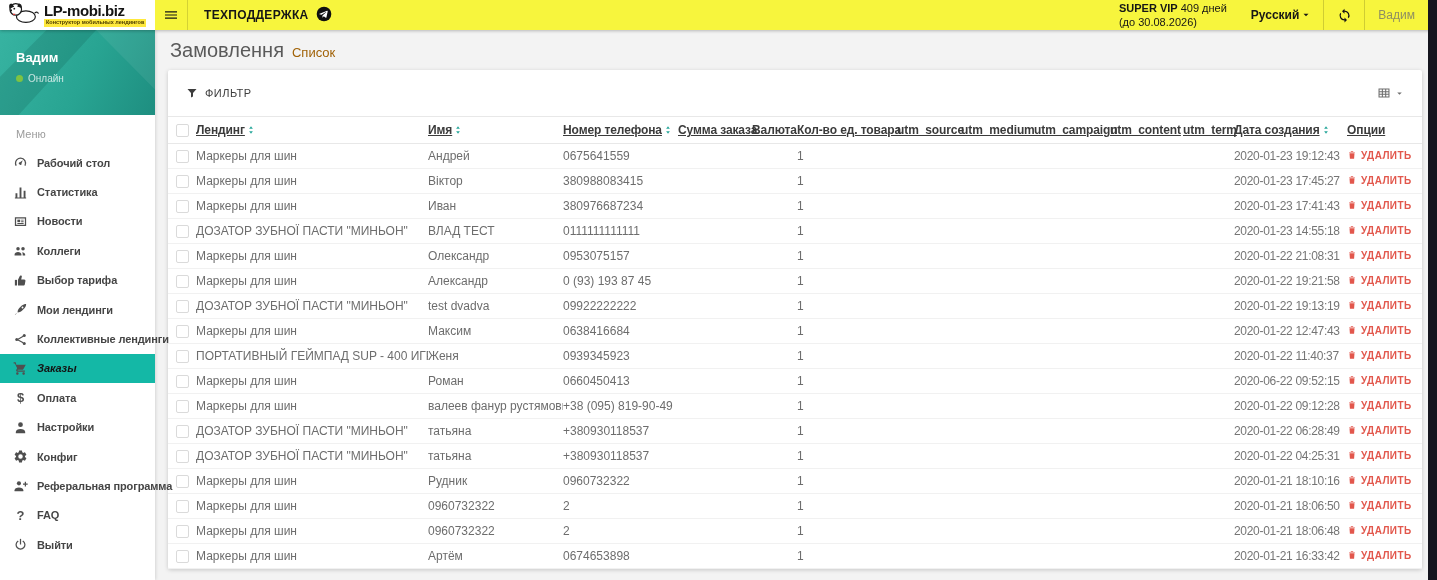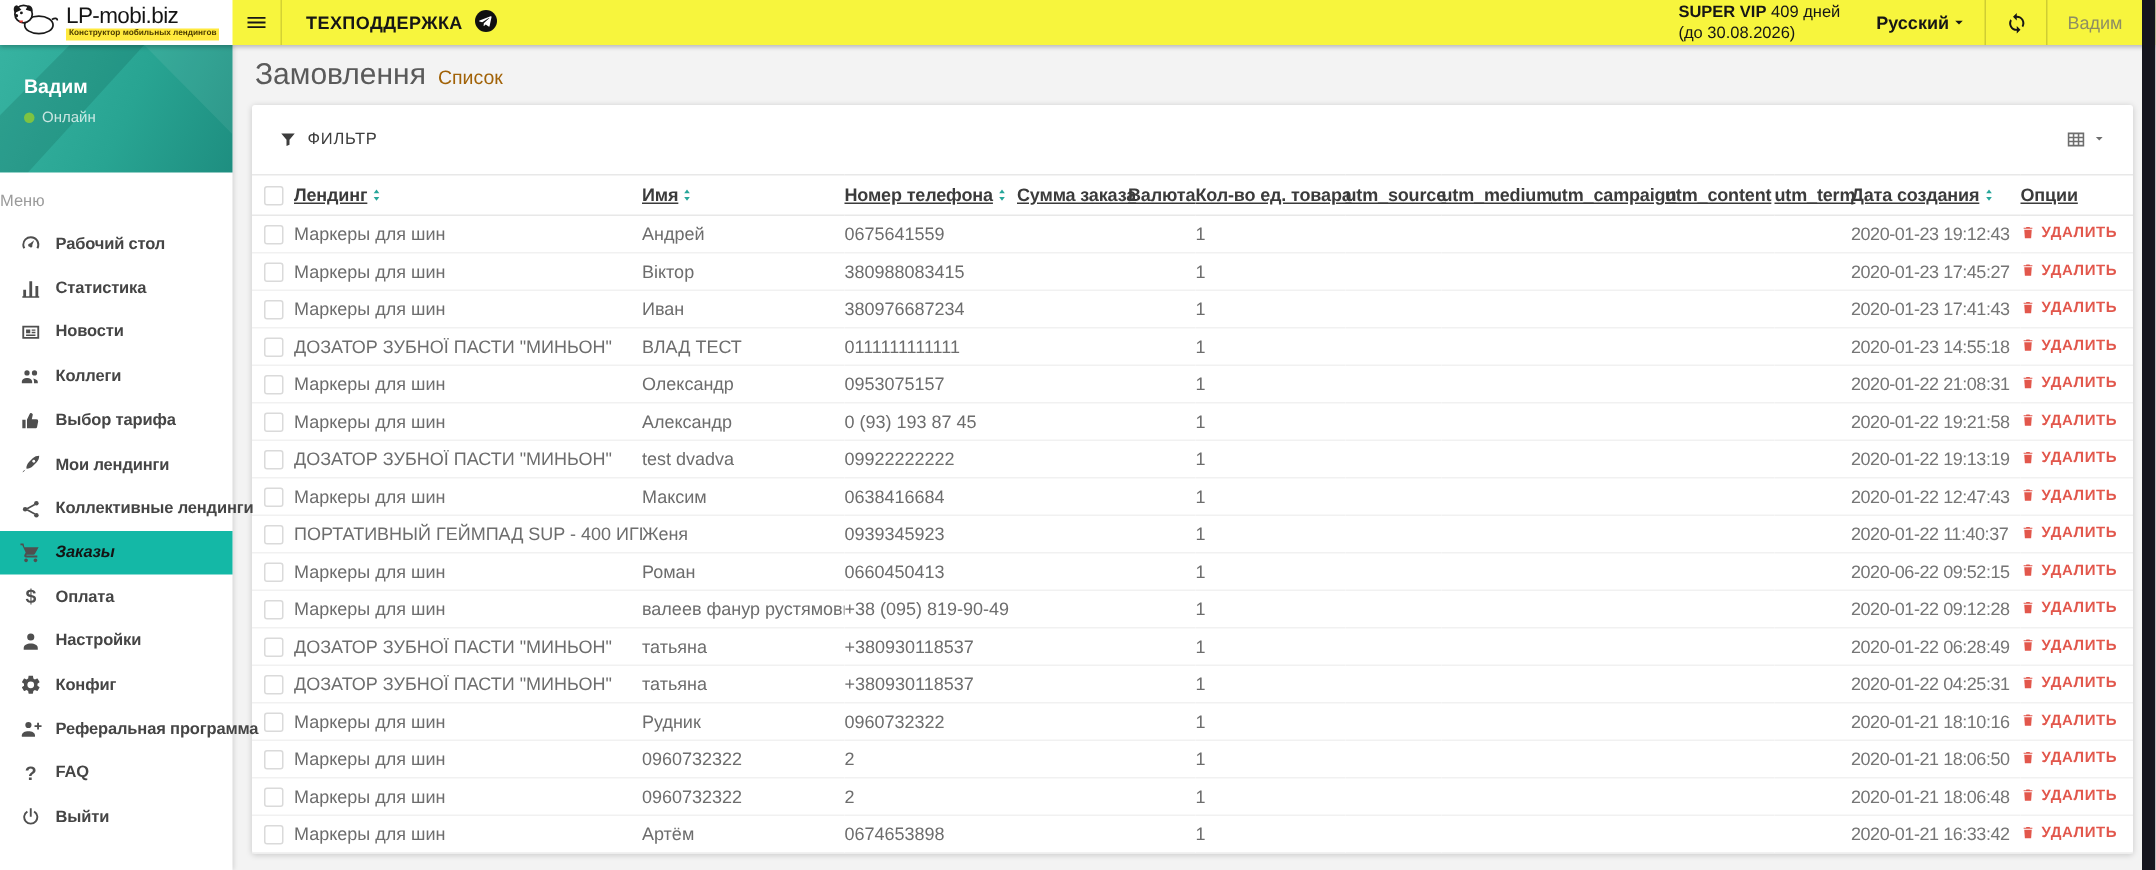--- a/index.html
+++ b/index.html
@@ -6,21 +6,21 @@
   html,body { width:1437px; height:580px; }
   body {
     position:relative; overflow:hidden; background:#f3f3f3;
     font-family:"Liberation Sans","DejaVu Sans",sans-serif; color:#333;
   }
   
   .topbar { position:absolute; top:0; left:0; width:1437px; height:30px; background:#f7f53d;
             display:flex; align-items:stretch; z-index:20; box-shadow:0 1px 3px rgba(0,0,0,0.25); }
   .logo-box { flex:0 0 155px; background:#fff; display:flex; align-items:center; gap:5px; padding-left:7px; }
   .logo-text { display:flex; flex-direction:column; line-height:1; }
-  .logo-title { font-size:15px; font-weight:400; color:#141414; letter-spacing:-0.4px; }
+  .logo-title { font-size:15px; font-weight:700; color:#141414; letter-spacing:-0.4px; }
   .logo-sub { font-size:5.5px; font-weight:700; background:#ffe93d; color:#4c3b00; padding:1px 2px; margin-top:1px; white-space:nowrap; }
   .tb-btn { display:flex; align-items:center; justify-content:center; cursor:pointer; }
   .hamburger { width:32px; color:#161616; }
   .support { gap:7px; padding:0 16px; border-left:1px solid rgba(0,0,0,0.14); font-size:12px; font-weight:700; color:#161616; letter-spacing:0.3px; }
   .tb-right { margin-left:auto; display:flex; align-items:center; height:30px; margin-right:9px; }
   .plan { font-size:11px; line-height:1.3; color:#161616; padding-right:12px; text-align:left; }
   .lang { display:flex; align-items:center; gap:2px; font-size:12px; font-weight:700; color:#161616; padding:0 12px; cursor:pointer; }
   .tb-divider { width:1px; height:30px; background:rgba(0,0,0,0.16); }
   .sync { width:40px; height:30px; color:#161616; }
   .user { padding:0 13px; font-size:12px; color:#8e8e62; }
@@ -32,21 +32,21 @@
   .user-panel { position:relative; height:85px; overflow:hidden; padding:20px 16px 0;
                 background:linear-gradient(115deg,#37b3a1 0%,#28a492 55%,#1e8e80 100%); }
   .user-panel::before { content:""; position:absolute; inset:0; background:rgba(0,50,40,0.14);
                         clip-path:polygon(30% 0,62% 0,12% 100%,0 100%,0 55%); }
   .user-panel::after { content:""; position:absolute; inset:0; background:rgba(255,255,255,0.07);
                        clip-path:polygon(62% 0,100% 0,100% 70%); }
   .user-name { position:relative; z-index:1; color:#fff; font-size:13px; font-weight:700; margin-bottom:8px; }
   .user-status { position:relative; z-index:1; display:flex; align-items:center; gap:5px;
                  color:rgba(255,255,255,0.75); font-size:10px; }
   .dot { width:7px; height:7px; border-radius:50%; background:#7ec342; }
-  .menu-label { padding:13px 0 8px; font-size:11px; color:#9b9b9b; }
+  .menu-label { padding:13px 16px 8px; font-size:11px; color:#9b9b9b; }
   .menu { display:flex; flex-direction:column; }
   .menu-item { height:29.4px; display:flex; align-items:center; gap:8px; padding:0 12px;
                font-size:11px; font-weight:700; color:#454545; white-space:nowrap; cursor:pointer; letter-spacing:-0.1px; }
   .menu-item.active { background:#14b8a6; color:#141414;font-style:italic; }
   .mi-icon { flex:0 0 17px; width:17px; height:16px; display:flex; align-items:center; justify-content:center; color:#4f4f4f; }
   .mi-icon svg { width:15px; height:15px; fill:currentColor; }
   .txt-ic { font-weight:700; font-size:13px; line-height:1; }
   
   .main { position:absolute; left:155px; top:30px; width:1273px; height:550px; padding:7px 6px 0 13px; }
   .page-header { display:flex; align-items:baseline; gap:8px; padding:2px 0 8px 2px; }

